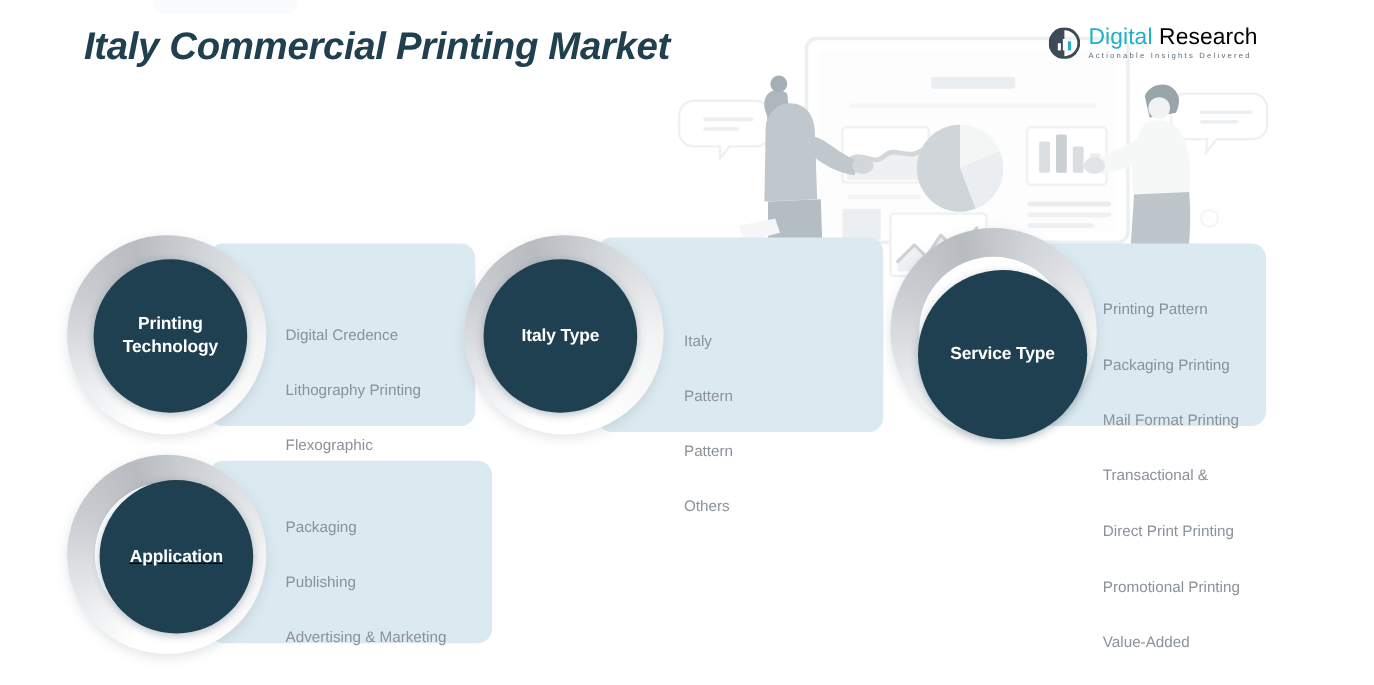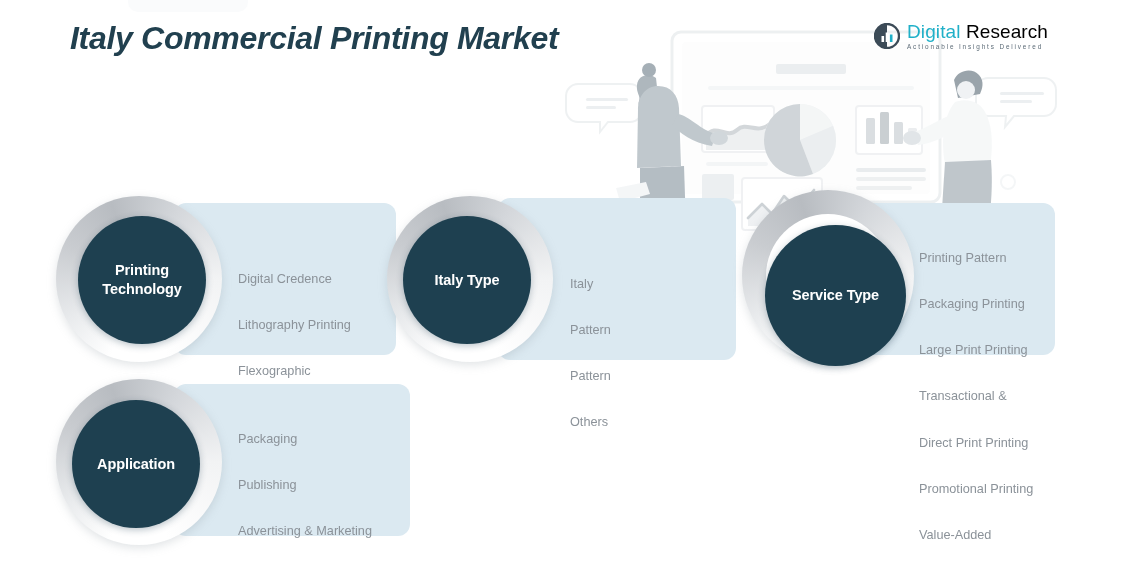--- a/index.html
+++ b/index.html
@@ -273,33 +273,33 @@
 
   <div class="segment">
     <div class="panel" style="left:858px; top:203px; width:197px; height:152px;"></div>
     <div class="ring" style="left:742px; top:190px; width:172px; height:172px;"></div>
     <div class="bubble" style="left:765px; top:225px; width:141px; height:141px;">
       <span class="bubble-label">Service Type</span>
     </div>
     <div class="items" style="left:919px; top:220px;">
       <div>Printing Pattern</div>
       <div>Packaging Printing</div>
-      <div>Large Print Printing</div>
+      <div>Mail Format Printing</div>
       <div>Transactional &amp;</div>
       <div>Direct Print Printing</div>
       <div>Promotional Printing</div>
       <div>Value-Added</div>
       
     </div>
   </div>
 
   <div class="segment">
     <div class="panel" style="left:174px; top:384px; width:236px; height:152px;"></div>
     <div class="ring" style="left:56px; top:379px; width:166px; height:166px;"></div>
-    <div class="bubble" style="left:72px; top:400px; width:128px; height:128px;">
+    <div class="bubble" style="left:83px; top:400px; width:128px; height:128px;text-decoration:underline;">
       <span class="bubble-label">Application</span>
     </div>
     <div class="items" style="left:238px; top:401px;">
       <div>Packaging</div>
       <div>Publishing</div>
       <div>Advertising &amp; Marketing</div>
       <div>Retail &amp; E-commerce</div>
       
       
       

